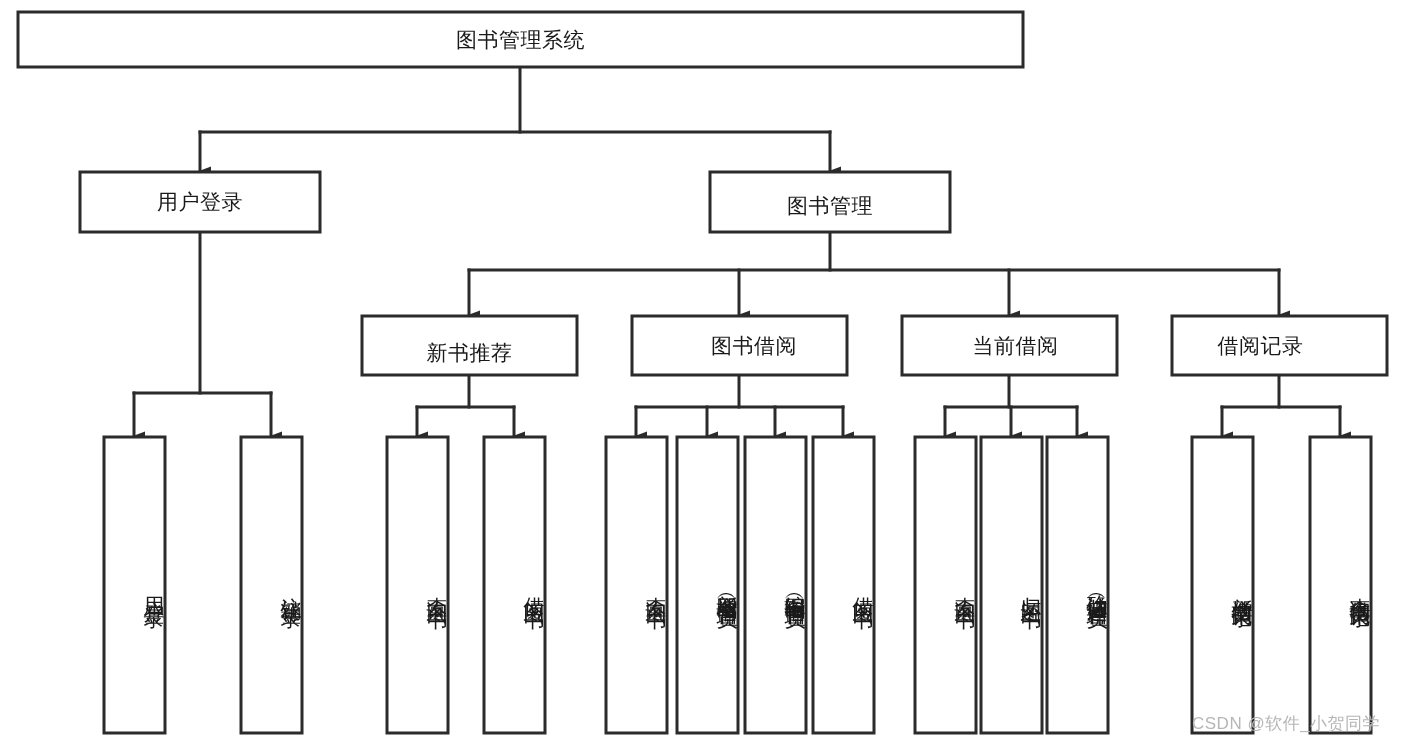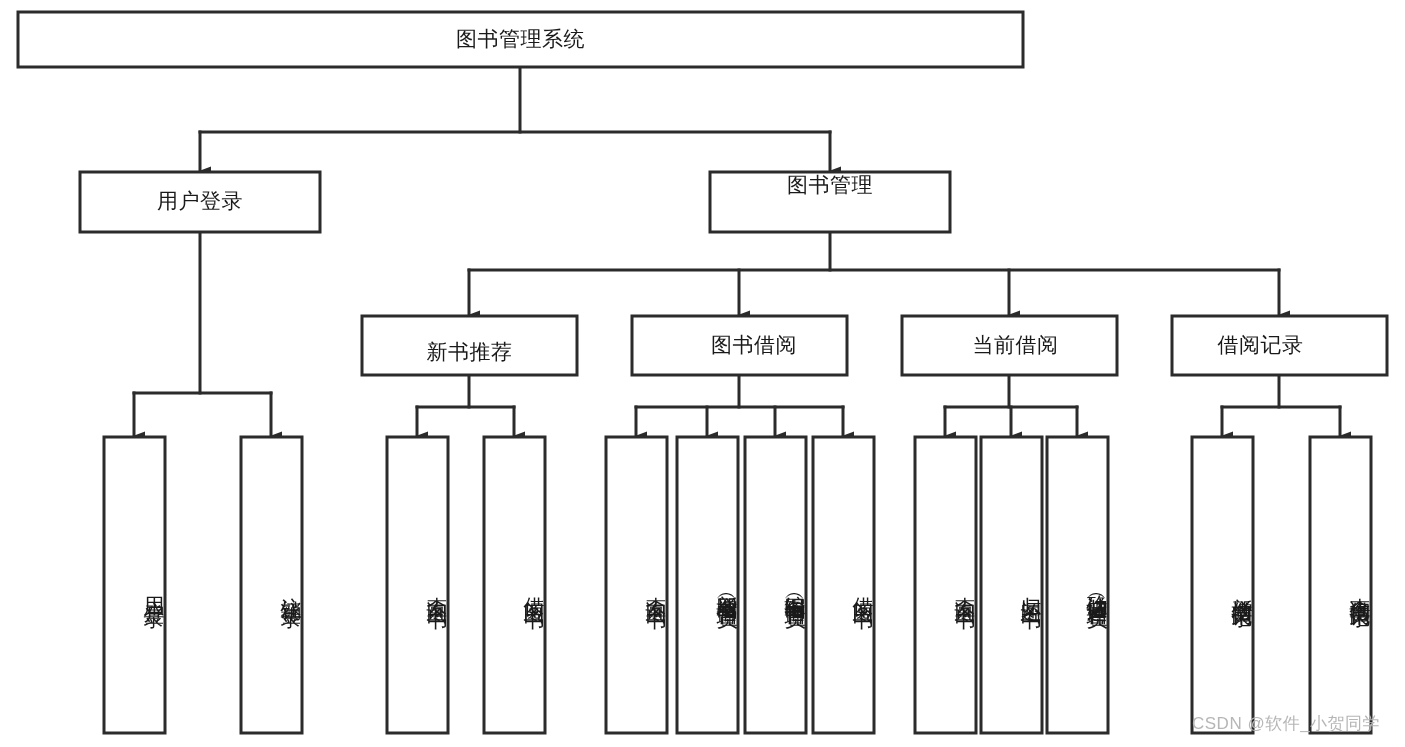--- a/index.html
+++ b/index.html
@@ -44,21 +44,20 @@
   
   .node-label {
     position: absolute;
     display: flex;
     align-items: center;
     justify-content: center;
     color: #1a1a1a;
     text-align: center;
     box-sizing: border-box;
     pointer-events: none;
-    font-family: Liberation Serif, serif;
   }
   .node-label.horizontal {
     font-size: 21px;
     letter-spacing: 0.5px;
     line-height: 1.1;
   }
   .node-label.vertical {
     writing-mode: vertical-rl;
     text-orientation: upright;
     font-size: 21px;
@@ -147,21 +146,21 @@
         <rect x="981" y="437" width="61" height="296" class="node-rect"></rect>
         <rect x="1047" y="437" width="61" height="296" class="node-rect"></rect>
         <rect x="1192" y="437" width="61" height="296" class="node-rect"></rect>
         <rect x="1310" y="437" width="61" height="296" class="node-rect"></rect>
       </g>
   </svg>
 
   <div id="label-layer">
       <div class="node-label horizontal" style="left: 18px; top: 12px; width: 1005px; height: 55px;">图书管理系统</div>
       <div class="node-label horizontal" style="left: 80px; top: 172px; width: 240px; height: 60px;">用户登录</div>
-      <div class="node-label horizontal" style="left: 710px; top: 156px; width: 240px; height: 60px; border-radius: 10px;">图书管理</div>
+      <div class="node-label horizontal" style="left: 710px; top: 176px; width: 240px; height: 60px; border-radius: 10px;">图书管理</div>
       <div class="node-label horizontal" style="left: 362px; top: 316px; width: 215px; height: 74px;">新书推荐</div>
       <div class="node-label horizontal" style="left: 632px; top: 316px; width: 232px; height: 59px; padding-left: 12px;">图书借阅</div>
       <div class="node-label horizontal" style="left: 902px; top: 316px; width: 215px; height: 59px; padding-left: 12px;">当前借阅</div>
       <div class="node-label horizontal" style="left: 1172px; top: 316px; width: 177px; height: 59px;">借阅记录</div>
       <div class="node-label vertical" style="left: 104px; top: 437px; width: 61px; height: 296px;">用户登录</div>
       <div class="node-label vertical" style="left: 241px; top: 437px; width: 61px; height: 296px;">注销登录</div>
       <div class="node-label vertical" style="left: 387px; top: 437px; width: 61px; height: 296px;">查询图书</div>
       <div class="node-label vertical" style="left: 484px; top: 437px; width: 61px; height: 296px;">借阅图书</div>
       <div class="node-label vertical" style="left: 606px; top: 437px; width: 61px; height: 296px;">查询图书</div>
       <div class="node-label vertical long" style="left: 677px; top: 437px; width: 61px; height: 296px;">新增图书（管理员）</div>

